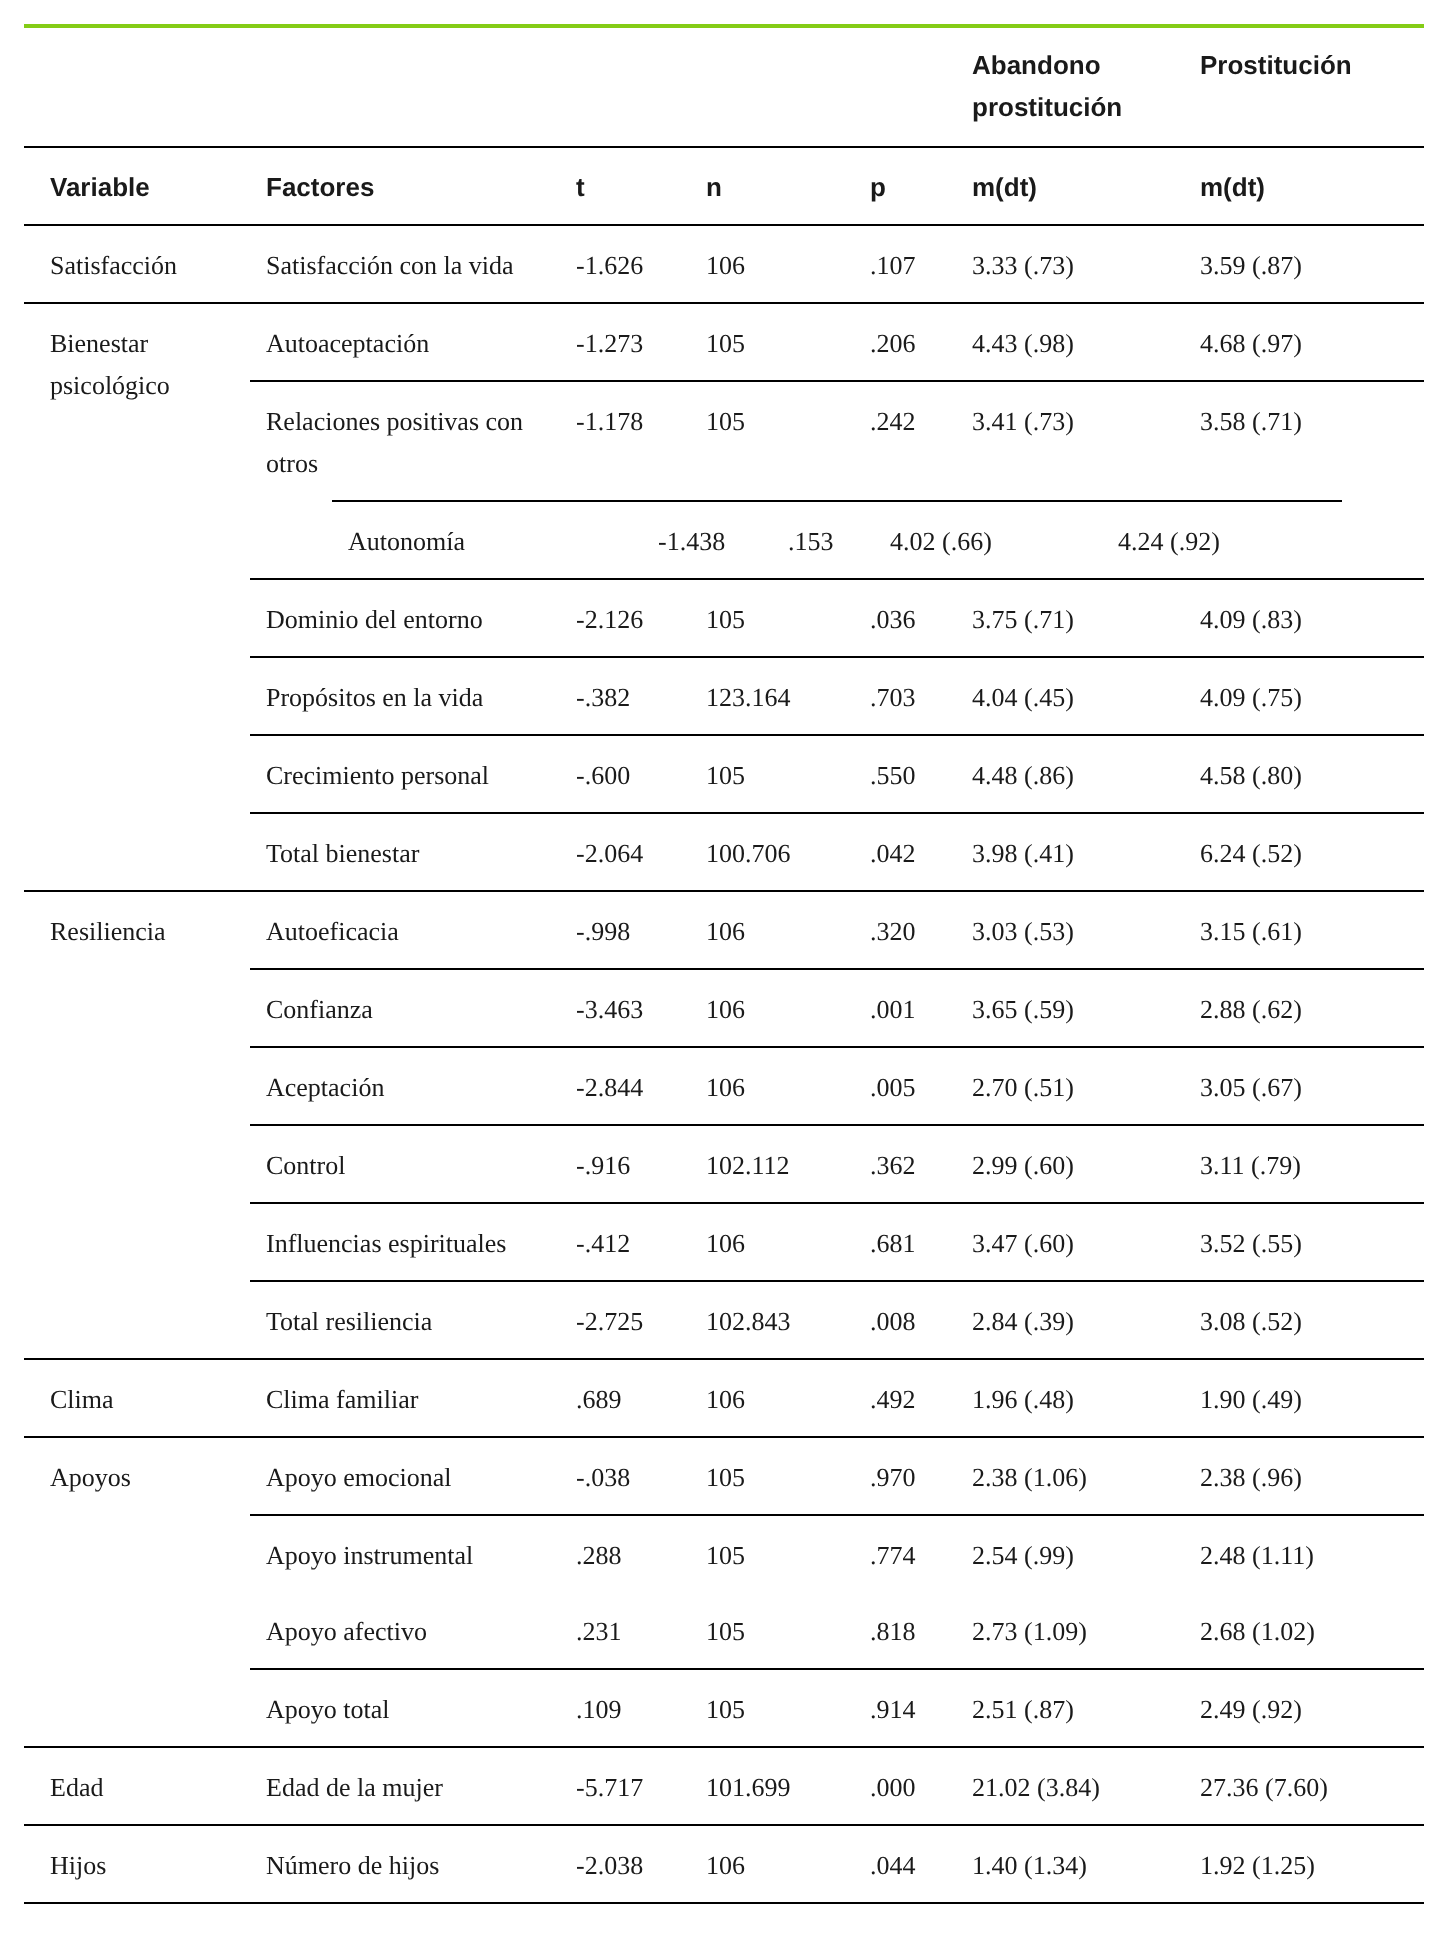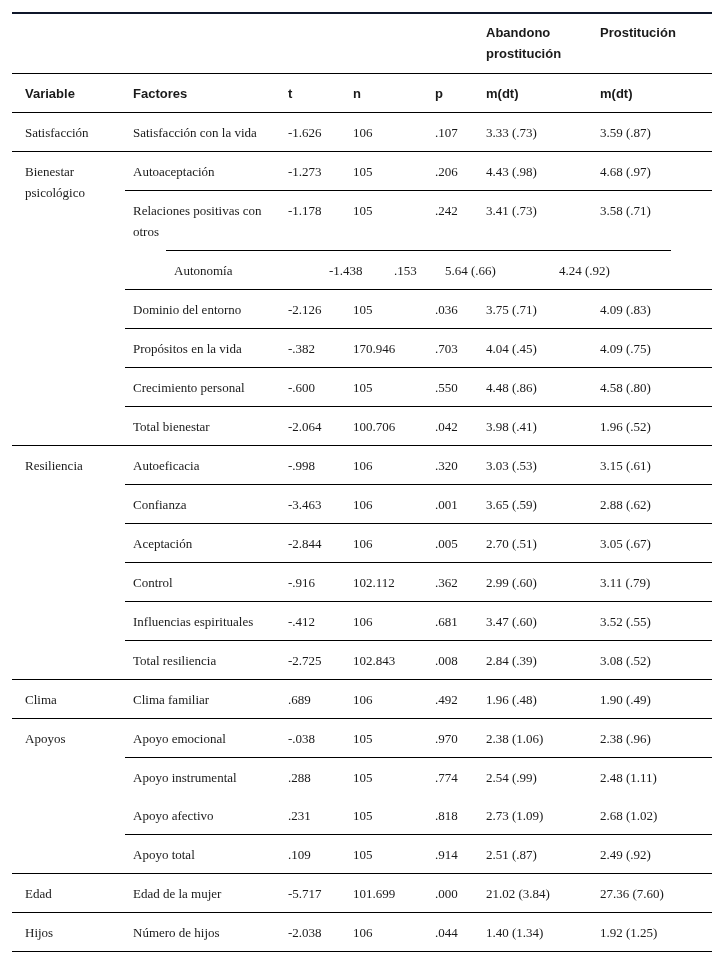--- a/index.html
+++ b/index.html
@@ -5,21 +5,21 @@
   * { box-sizing: border-box; margin: 0; padding: 0; }
   html, body {
     width: 726px; height: 967px;
     background: #ffffff;
     font-family: "Liberation Sans", sans-serif;
     color: #1a1a1a;
   }
   .tbl {
     margin: 12px 0 0 12px;
     width: 700px;
-    border-top: 2px solid #0f172a;
+    border-top: 2px solid #84cc16;
     font-size: 13px;
   }
   .c {
     padding-top: 9px;
     padding-bottom: 8px;
     line-height: 21px;
     white-space: pre;
     overflow: visible;
   }
   .c.var { width: 113px; padding-left: 13px; }
@@ -115,54 +115,54 @@
             <div class="c t">-1.178</div>
             <div class="c n">105</div>
             <div class="c p">.242</div>
             <div class="c m1">3.41 (.73)</div>
             <div class="c m2">3.58 (.71)</div>
           </div>
           <div class="frow">
             <div class="c fac">Autonomía</div>
             <div class="c t">-1.438</div>
             <div class="c p">.153</div>
-            <div class="c m1">5.64 (.66)</div>
+            <div class="c m1">4.02 (.66)</div>
             <div class="c m2">4.24 (.92)</div>
           </div>
           <div class="frow">
             <div class="c fac">Dominio del entorno</div>
             <div class="c t">-2.126</div>
             <div class="c n">105</div>
             <div class="c p">.036</div>
             <div class="c m1">3.75 (.71)</div>
             <div class="c m2">4.09 (.83)</div>
           </div>
           <div class="frow">
             <div class="c fac">Propósitos en la vida</div>
             <div class="c t">-.382</div>
-            <div class="c n">170.946</div>
+            <div class="c n">123.164</div>
             <div class="c p">.703</div>
             <div class="c m1">4.04 (.45)</div>
             <div class="c m2">4.09 (.75)</div>
           </div>
           <div class="frow">
             <div class="c fac">Crecimiento personal</div>
             <div class="c t">-.600</div>
             <div class="c n">105</div>
             <div class="c p">.550</div>
             <div class="c m1">4.48 (.86)</div>
             <div class="c m2">4.58 (.80)</div>
           </div>
           <div class="frow">
             <div class="c fac">Total bienestar</div>
             <div class="c t">-2.064</div>
             <div class="c n">100.706</div>
             <div class="c p">.042</div>
             <div class="c m1">3.98 (.41)</div>
-            <div class="c m2">1.96 (.52)</div>
+            <div class="c m2">6.24 (.52)</div>
           </div>
         </div>
       </div>
       <div class="group">
         <div class="c var">Resiliencia</div>
         <div class="factors">
           <div class="frow">
             <div class="c fac">Autoeficacia</div>
             <div class="c t">-.998</div>
             <div class="c n">106</div>

